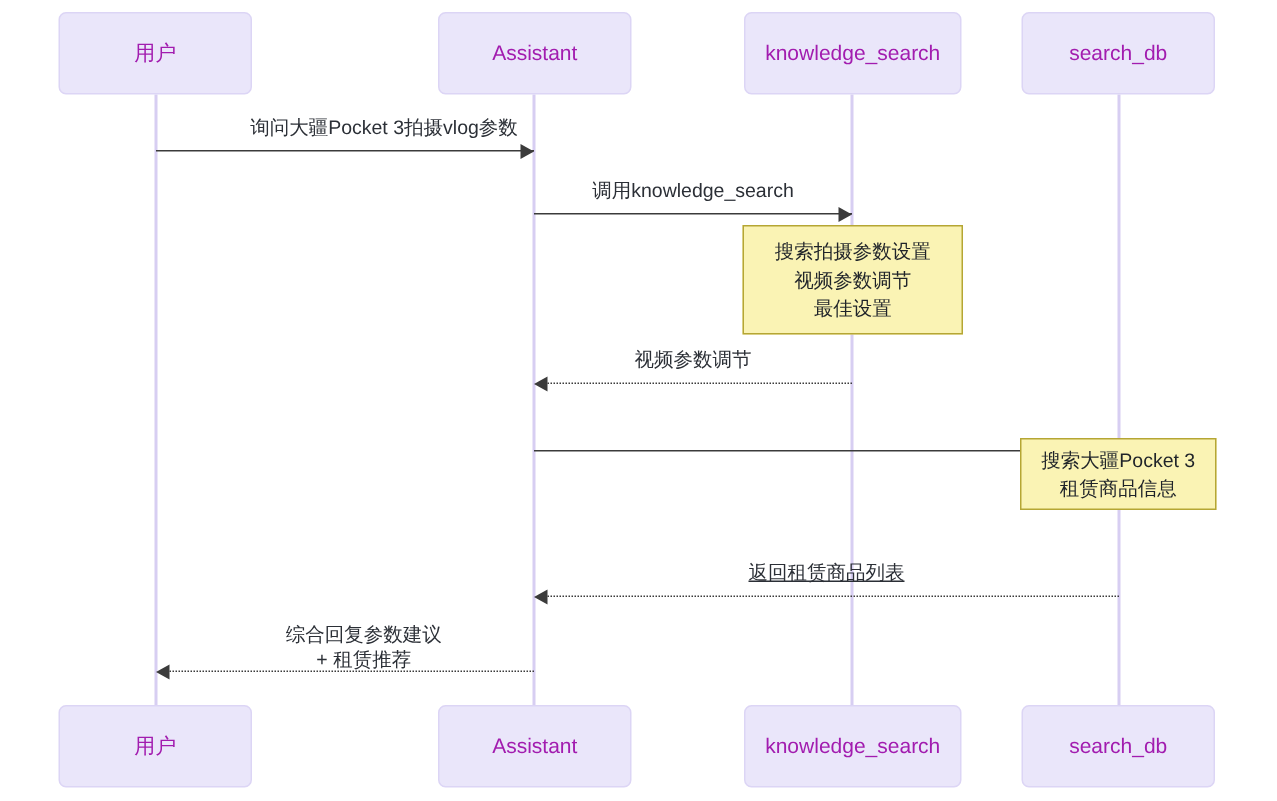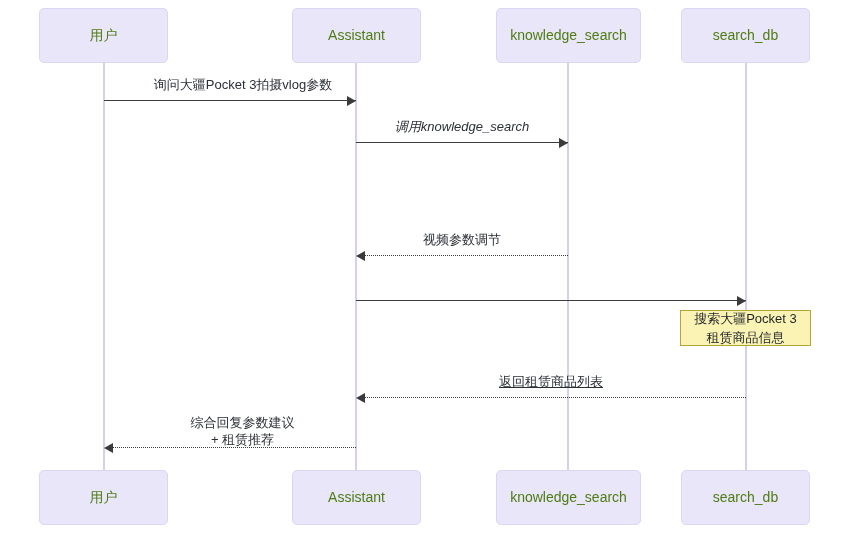--- a/index.html
+++ b/index.html
@@ -19,21 +19,21 @@
   }
   .participant-box {
     position: absolute;
     box-sizing: border-box;
     background: #EAE6FA;
     border: 1px solid #DCD5F5;
     border-radius: 5px;
     display: flex;
     align-items: center;
     justify-content: center;
-    color: #4d7c0f;
+    color: #a21caf;
     font-size: 14px;
     line-height: 1.2;
     text-align: center;
     user-select: none;
   }
   .lifeline {
     position: absolute;
     width: 2px;
     background: #D7CEF2;
   }
@@ -99,37 +99,40 @@
   <div class="participant-box" style="left:292px; top:8px; width:129px; height:55px;">
     <span>Assistant</span>
   </div>
   <div class="participant-box" style="left:496px; top:8px; width:145px; height:55px;">
     <span>knowledge_search</span>
   </div>
   <div class="participant-box" style="left:681px; top:8px; width:129px; height:55px;">
     <span>search_db</span>
   </div>
 
-  <div class="msg-label" style="left:91px; top:76px; width:304px;">询问大疆Pocket 3拍摄vlog参数</div>
+  <div class="msg-label" style="left:104px; top:76px; width:304px;">询问大疆Pocket 3拍摄vlog参数</div>
   <div class="msg-line" style="left:104px; top:100px; width:252px;"></div>
   <div class="arrowhead right" style="left:347px; top:96px;"></div>
 
-  <div class="msg-label" style="left:356px; top:118px; width:212px;font-style:italic;">调用knowledge_search</div>
+  <div class="msg-label" style="left:356px; top:118px; width:212px;">调用knowledge_search</div>
   <div class="msg-line" style="left:356px; top:142px; width:212px;"></div>
   <div class="arrowhead right" style="left:559px; top:138px;"></div>
 
+  <div class="note-box" style="left:495px; top:150px; width:147px; height:73px;">搜索拍摄参数设置
+视频参数调节
+最佳设置</div>
 
   <div class="msg-label" style="left:356px; top:231px; width:212px;">视频参数调节</div>
   <div class="msg-line dotted" style="left:359px; top:255px; width:209px;"></div>
   <div class="arrowhead left" style="left:356px; top:251px;"></div>
 
   <div class="msg-line" style="left:356px; top:300px; width:390px;"></div>
   <div class="arrowhead right" style="left:737px; top:296px;"></div>
 
-  <div class="note-box" style="left:680px; top:310px; width:131px; height:36px;">搜索大疆Pocket 3
+  <div class="note-box" style="left:680px; top:292px; width:131px; height:48px;">搜索大疆Pocket 3
 租赁商品信息</div>
 
   <div class="msg-label" style="left:356px; top:373px; width:390px;text-decoration:underline;">返回租赁商品列表</div>
   <div class="msg-line dotted" style="left:359px; top:397px; width:387px;"></div>
   <div class="arrowhead left" style="left:356px; top:393px;"></div>
 
   <div class="msg-label" style="left:104px; top:414px; width:277px;">综合回复参数建议
 + 租赁推荐</div>
   <div class="msg-line dotted" style="left:107px; top:447px; width:249px;"></div>
   <div class="arrowhead left" style="left:104px; top:443px;"></div>

